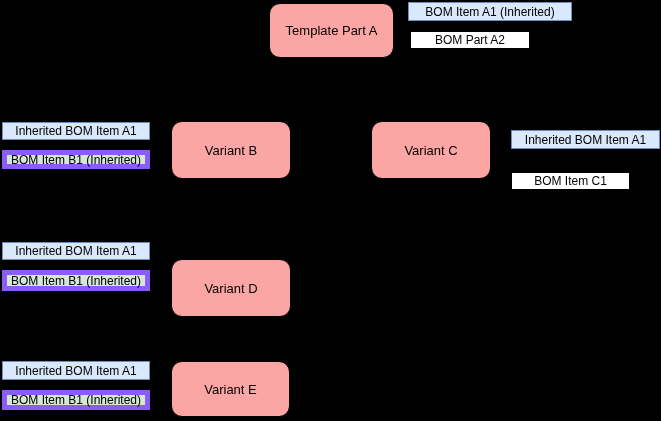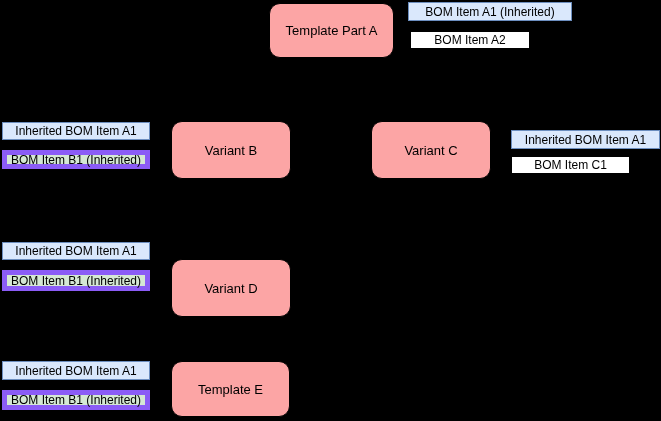--- a/index.html
+++ b/index.html
@@ -52,40 +52,40 @@
 </style>
 </head>
 <body>
 
 <div class="stage">
 
   <div class="node" style="left:269px; top:3px; width:125px; height:55px;">Template Part A</div>
 
   <div class="chip inherited" style="left:408px; top:2px; width:164px; height:19px;">BOM Item A1 (Inherited)</div>
 
-  <div class="chip plain" style="left:410px; top:31px; width:120px; height:18px;">BOM Item A2</div>
+  <div class="chip plain" style="left:410px; top:31px; width:120px; height:18px;">BOM Part A2</div>
 
   <div class="chip inherited" style="left:2px; top:122px; width:148px; height:18px;">Inherited BOM Item A1</div>
 
   <div class="chip inheritable" style="left:2px; top:150px; width:148px; height:19px;">BOM Item B1 (Inherited)</div>
 
   <div class="node" style="left:371px; top:121px; width:120px; height:58px;">Variant C</div>
 
   <div class="node" style="left:171px; top:121px; width:120px; height:58px;">Variant B</div>
 
   <div class="chip inherited" style="left:511px; top:130px; width:149px; height:19px;">Inherited BOM Item A1</div>
 
-  <div class="chip plain" style="left:511px; top:156px; width:119px; height:18px;text-align:right;">BOM Item C1</div>
+  <div class="chip plain" style="left:511px; top:172px; width:119px; height:18px;text-align:right;">BOM Item C1</div>
 
   <div class="chip inherited" style="left:2px; top:242px; width:148px; height:18px;">Inherited BOM Item A1</div>
 
   <div class="chip inheritable" style="left:2px; top:270px; width:148px; height:21px;">BOM Item B1 (Inherited)</div>
 
 
   <div class="node" style="left:171px; top:259px; width:120px; height:58px;">Variant D</div>
 
   <div class="chip inherited" style="left:2px; top:361px; width:148px; height:19px;">Inherited BOM Item A1</div>
 
   <div class="chip inheritable" style="left:2px; top:390px; width:148px; height:20px;">BOM Item B1 (Inherited)</div>
 
-  <div class="node" style="left:171px; top:361px; width:119px; height:56px;">Template E</div>
+  <div class="node" style="left:171px; top:361px; width:119px; height:56px;">Variant E</div>
 
 </div>
 
 </body></html>

